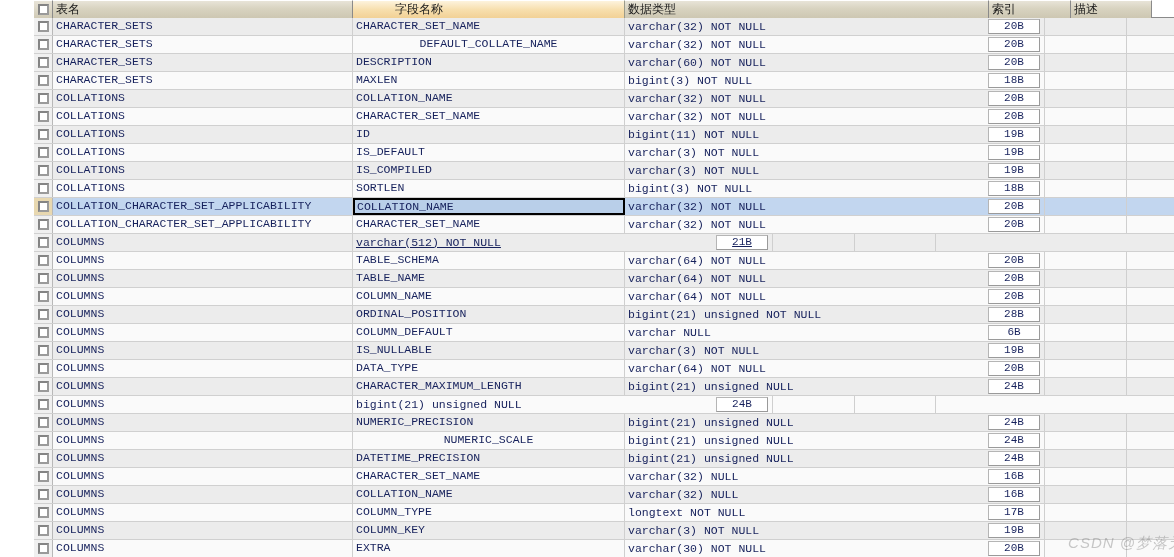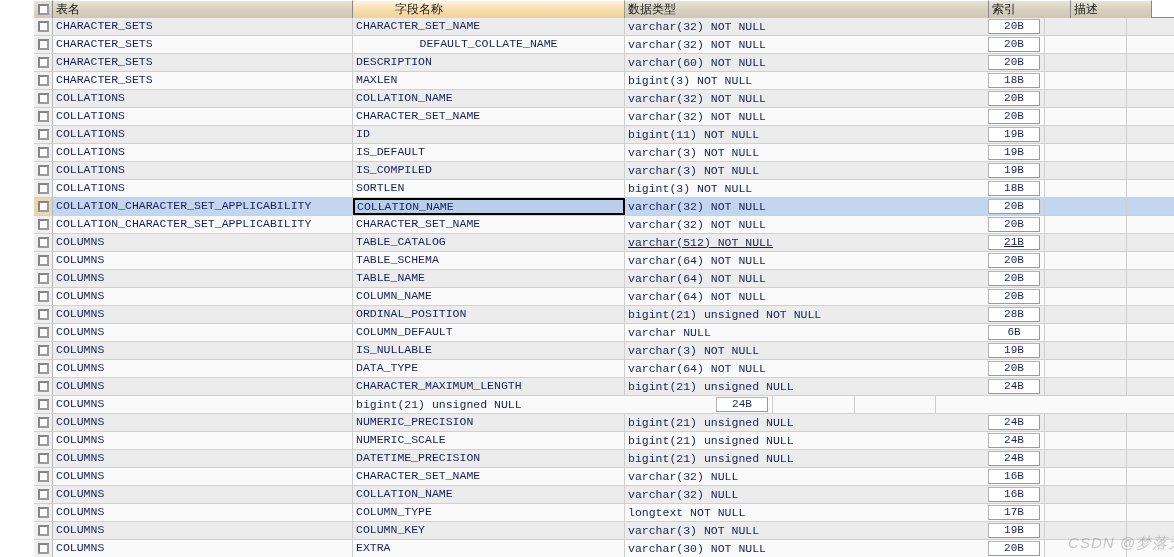--- a/index.html
+++ b/index.html
@@ -322,21 +322,20 @@
           <span class="size-badge">20B</span>
         </div>
         <div class="cell" style="width: 82px;"></div>
         <div class="cell" style="width: 81px;"></div>
       </div>
       <div class="row alt">
         <div class="cell cb" style="width: 19px;">
           <span class="cbox"></span>
         </div>
         <div class="cell" style="width: 300px;">COLUMNS</div>
-        <div class="cell" style="width: 272px;">TABLE_CATALOG</div>
         <div class="cell type" style="width: 420px; text-decoration: underline;">
           <span class="type-text">varchar(512) NOT NULL</span>
           <span class="size-badge">21B</span>
         </div>
         <div class="cell" style="width: 82px;"></div>
         <div class="cell" style="width: 81px;"></div>
       </div>
       <div class="row">
         <div class="cell cb" style="width: 19px;">
           <span class="cbox"></span>
@@ -464,21 +463,21 @@
           <span class="size-badge">24B</span>
         </div>
         <div class="cell" style="width: 82px;"></div>
         <div class="cell" style="width: 81px;"></div>
       </div>
       <div class="row">
         <div class="cell cb" style="width: 19px;">
           <span class="cbox"></span>
         </div>
         <div class="cell" style="width: 300px;">COLUMNS</div>
-        <div class="cell" style="width: 272px;">NUMERIC_SCALE</div>
+        <div class="cell" style="width: 272px; text-align: center;">NUMERIC_SCALE</div>
         <div class="cell type" style="width: 420px;">
           <span class="type-text">bigint(21) unsigned NULL</span>
           <span class="size-badge">24B</span>
         </div>
         <div class="cell" style="width: 82px;"></div>
         <div class="cell" style="width: 81px;"></div>
       </div>
       <div class="row alt">
         <div class="cell cb" style="width: 19px;">
           <span class="cbox"></span>

